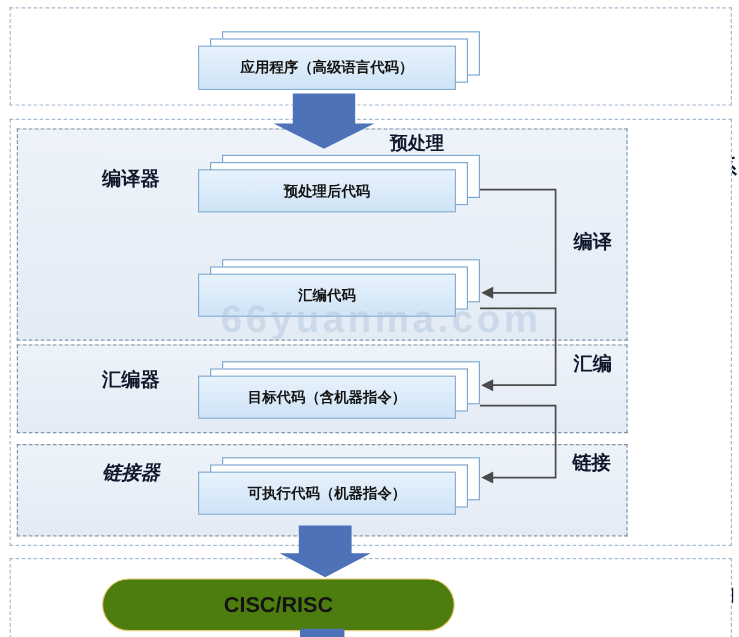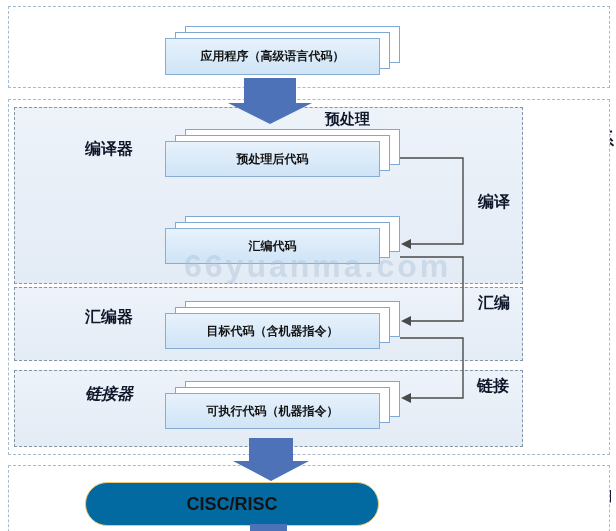--- a/index.html
+++ b/index.html
@@ -16,21 +16,21 @@
 
   .stack{position:absolute;}
   .stack .layer{position:absolute;width:215px;height:36px;background:#ffffff;border:1px solid #7ea9d2;box-sizing:border-box;}
   .stack .layer.back{left:20px;top:-12px;}
   .stack .layer.mid{left:10px;top:-6px;}
   .stack .layer.front{left:0;top:0;background:linear-gradient(180deg,#e7f2fc 0%,#cfe4f6 100%);border:1px solid #86aed5;
     display:flex;align-items:center;justify-content:center;font-size:12px;font-weight:bold;color:#141414;}
 
   #overlay{position:absolute;left:0;top:0;z-index:6;pointer-events:none;}
 
-  .pill{position:absolute;left:85px;top:482px;width:292px;height:42px;background:#0369a1;border:1px solid #eecb79;
+  .pill{position:absolute;left:85px;top:482px;width:292px;height:42px;background:#4d7c0f;border:1px solid #eecb79;
     border-radius:22px;display:flex;align-items:center;justify-content:center;font-size:18px;font-weight:bold;color:#141414;z-index:3;}
 
   .watermark{position:absolute;left:168px;top:248px;font-size:32px;font-weight:bold;letter-spacing:3px;
     color:rgba(165,190,215,0.40);z-index:7;pointer-events:none;margin-left:16px;}
 
   .z1{z-index:1}.z2{z-index:2}.z3{z-index:3}
 </style>
 </head>
 <body>
 

